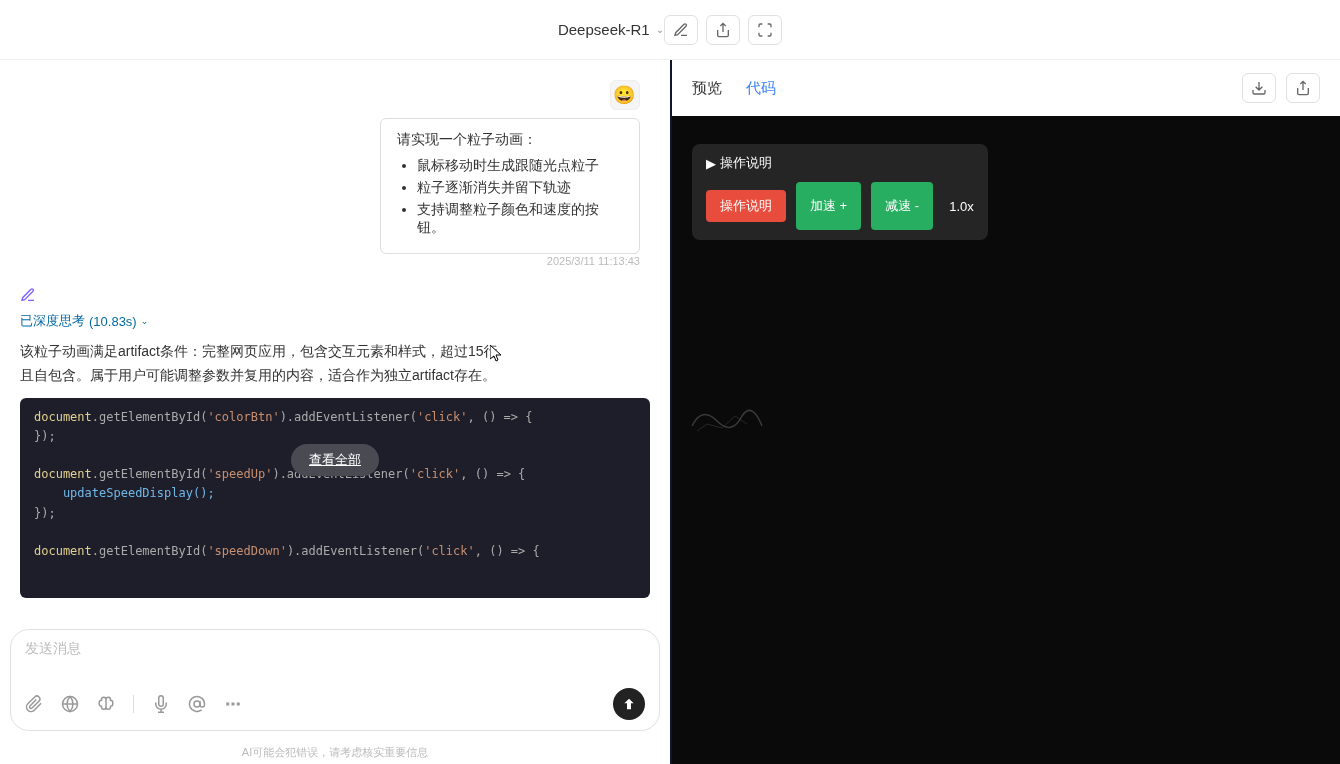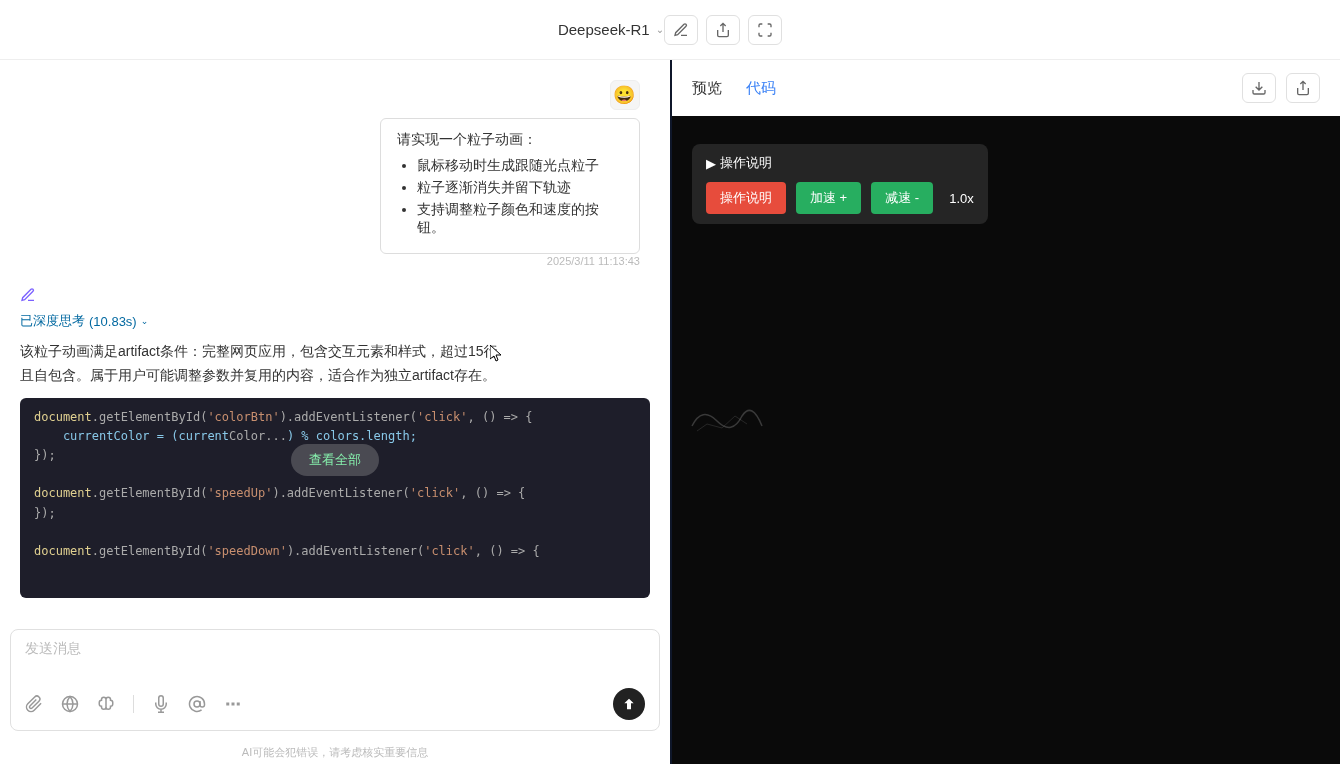--- a/index.html
+++ b/index.html
@@ -28,31 +28,31 @@
 .user-bubble li { margin: 4px 0; color: #333; }
 .timestamp { color: #bbb; font-size: 11px; margin-top: 1px; }
 
 .assist-wrap { padding: 0 10px; }
 .edit-icon { color: #7b61ff; margin-bottom: 6px; cursor: pointer; display: inline-block; }
 .think-header { color: #0369a1; font-size: 13px; margin-bottom: 10px; display: flex; align-items: center; gap: 4px; }
 .think-header .chev-s { font-size: 9px; }
 .assist-text { color: #333; line-height: 1.7; margin-bottom: 10px; padding-right: 140px; }
 
 .code-block { background: #1e1e2a; border-radius: 6px; padding: 10px 14px; font-family: Consolas, Monaco, monospace; font-size: 12px; line-height: 1.6; position: relative; overflow: hidden; height: 200px; }
-.view-all-btn { position: absolute; top: 46px; left: 50%; transform: translateX(-50%); background: #4a4a52; color: #86efac; padding: 6px 18px; border-radius: 16px; font-size: 13px; cursor: pointer; }
+.view-all-btn { position: absolute; top: 46px; left: 50%; transform: translateX(-50%); background: #4a4a52; color: #ffffff; padding: 6px 18px; border-radius: 16px; font-size: 13px; cursor: pointer; text-decoration: underline; }
 .code-line { white-space: pre; }
 .c-obj { color: #e0d090; }
 .c-punc { color: #aaa; }
 .c-method { color: #6fb8e8; }
 .c-str { color: #c88f6f; }
 .c-var { color: #88c8e8; }
 .c-num { color: #d0a060; }
 
 
-.input-area { border: 1px solid #e0e0e0; border-radius: 8px; margin: 10px; padding: 10px 14px; background: #fff; }
+.input-area { border: 1px solid #e0e0e0; border-radius: 19px; margin: 10px; padding: 10px 14px; background: #fff; }
 .input-placeholder { color: #bbb; margin-bottom: 30px; font-size: 14px; }
 .input-toolbar { display: flex; align-items: center; justify-content: space-between; }
 .tool-icons { display: flex; align-items: center; gap: 18px; color: #999; }
 .tool-icons span { cursor: pointer; font-size: 16px; display: flex; align-items: center; }
 .tool-icons svg { width: 18px; height: 18px; }
 .divider-v { width: 1px; height: 18px; background: #ddd; }
 .send-btn { width: 32px; height: 32px; border-radius: 50%; background: #222; display: flex; align-items: center; justify-content: center; cursor: pointer; }
 .send-btn svg { width: 16px; height: 16px; fill: #fff; }
 .footer-note { text-align: center; color: #bbb; font-size: 11px; padding: 4px 0; }
 
@@ -61,21 +61,21 @@
 .tabs { display: flex; gap: 24px; }
 .tab { color: #3b82f6; cursor: pointer; font-size: 15px; padding: 4px 0; }
 .tab.active { color: #333; }
 .artifact-actions { display: flex; gap: 10px; }
 
 .preview-canvas { flex: 1; background: #0a0a0a; position: relative; overflow: hidden; }
 .control-panel { position: absolute; top: 28px; left: 20px; background: rgba(40,40,40,0.9); border-radius: 8px; padding: 10px 14px; }
 .panel-title { color: #fff; font-size: 13px; margin-bottom: 10px; display: flex; align-items: center; gap: 4px; }
 .panel-row { display: flex; align-items: center; gap: 10px; }
 .btn-red { background: #e74c3c; color: #fff; padding: 7px 14px; border-radius: 4px; font-size: 13px; cursor: pointer; }
-.btn-green { background: #27ae60; color: #fff; padding: 7px 14px; border-radius: 4px; font-size: 13px; cursor: pointer; }
+.btn-green { background: #27ae60; color: #fff; padding: 15px 14px; border-radius: 4px; font-size: 13px; cursor: pointer; }
 .speed-label { color: #fff; font-size: 13px; margin-left: 6px; }
 
 .particle-trail { position: absolute; top: 280px; left: 15px; }
 .particle-trail svg { overflow: visible; }
 
 .cursor-ghost { position: absolute; top: 285px; left: 490px; pointer-events: none; }
 </style>
 </head>
 <body>
 
@@ -136,24 +136,24 @@
         <div class="think-header">
           <span>已深度思考</span>
           <span>(10.83s)</span>
             <span class="chev-s">⌄</span>
         </div>
         <div class="assist-text">该粒子动画满足artifact条件：完整网页应用，包含交互元素和样式，超过15行且自包含。属于用户可能调整参数并复用的内容，适合作为独立artifact存在。</div>
 
         <div class="code-block">
           <div class="view-all-btn">查看全部</div>
 <div class="code-line"><span class="c-obj">document</span><span class="c-punc">.getElementById(</span><span class="c-str">'colorBtn'</span><span class="c-punc">).addEventListener(</span><span class="c-str">'click'</span><span class="c-punc">, () =&gt; {</span></div>
-<div class="code-line"><span class="c-var">    currentColor = (current</span><span class="c-punc">Color...</span><span class="c-var">) % colors.length;</span></div>
 <div class="code-line"><span class="c-punc">});</span></div>
 <div class="code-line">&nbsp;</div>
 <div class="code-line"><span class="c-obj">document</span><span class="c-punc">.getElementById(</span><span class="c-str">'speedUp'</span><span class="c-punc">).addEventListener(</span><span class="c-str">'click'</span><span class="c-punc">, () =&gt; {</span></div>
+<div class="code-line"><span class="c-method">    updateSpeedDisplay();</span></div>
 <div class="code-line"><span class="c-punc">});</span></div>
 <div class="code-line">&nbsp;</div>
 <div class="code-line"><span class="c-obj">document</span><span class="c-punc">.getElementById(</span><span class="c-str">'speedDown'</span><span class="c-punc">).addEventListener(</span><span class="c-str">'click'</span><span class="c-punc">, () =&gt; {</span></div>
 
         </div>
       </div>
     </div>
 
     <div class="input-area">
       <div class="input-placeholder">发送消息</div>

